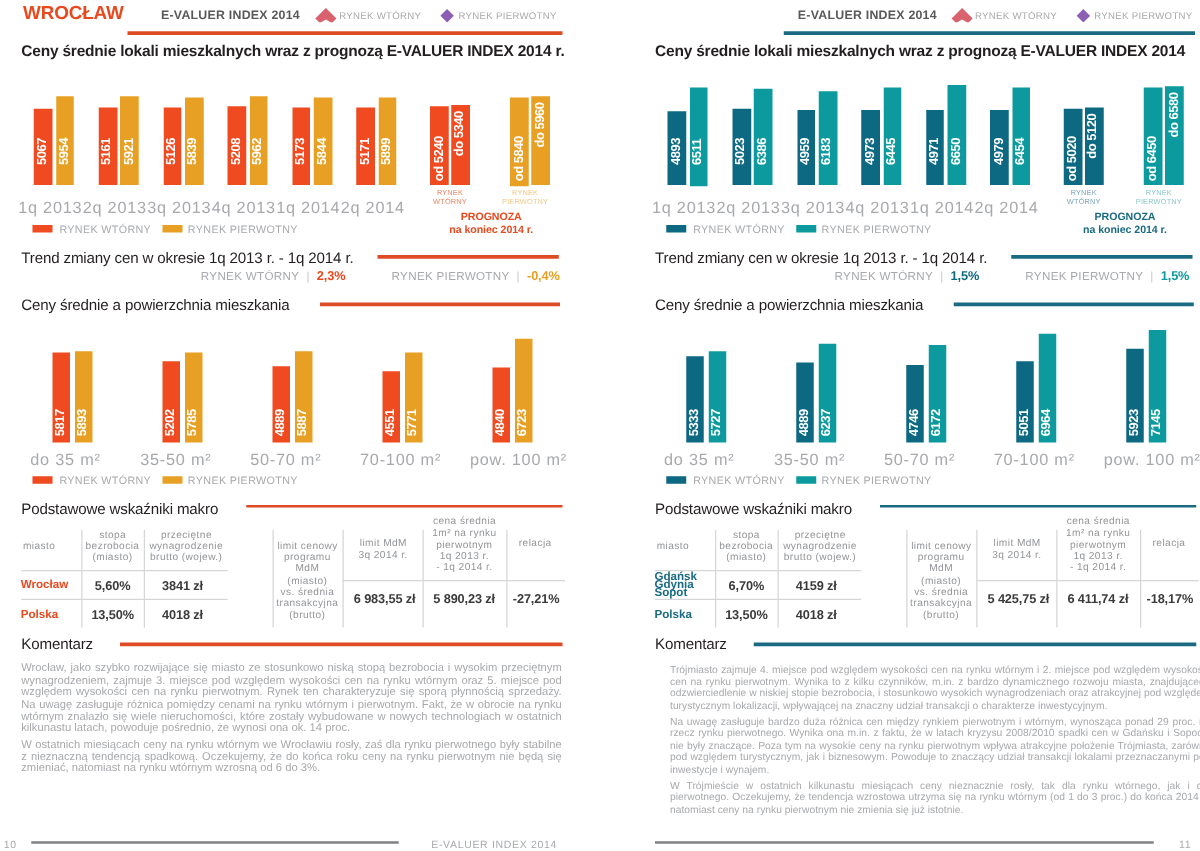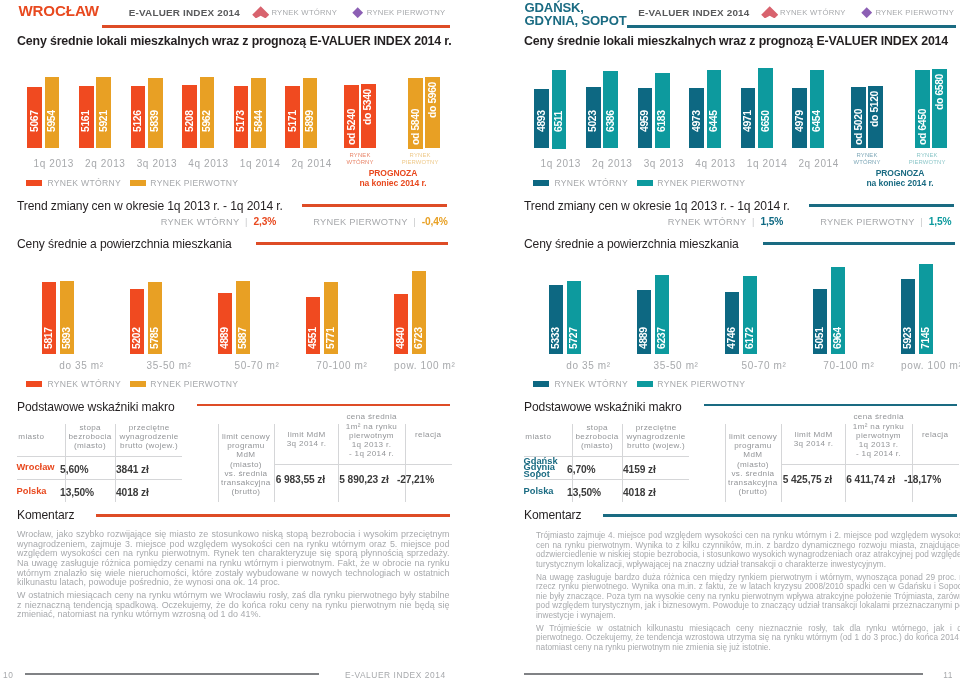--- a/index.html
+++ b/index.html
@@ -19,39 +19,39 @@
   .icoswatch{position:absolute;}
   .rule{position:absolute;height:2.4px;}
   .subtitle{position:absolute;left:0;font-weight:bold;font-size:12.4px;
         color:#231f20;letter-spacing:-0.16px;white-space:nowrap;}
 
   .bar{position:absolute;}
   .barval{position:absolute;color:#fff;font-weight:bold;font-size:10.4px;
         letter-spacing:-0.38px;line-height:12px;height:12px;
         transform-origin:center center;transform:rotate(-90deg);white-space:nowrap;
         text-align:left;}
-  .xlab{position:absolute;font-size:10px;color:#a7a9ac;text-align:right;
+  .xlab{position:absolute;font-size:13px;color:#a7a9ac;text-align:left;
         white-space:nowrap;letter-spacing:0.62px;text-indent:0.62px;}
   .lgswatch{position:absolute;height:6.5px;}
   .lglabel{position:absolute;font-size:8.6px;color:#a7a9ac;letter-spacing:0.28px;
         white-space:nowrap;}
   .fclab{position:absolute;font-size:5.9px;text-align:center;line-height:7.6px;
         letter-spacing:0.15px;}
   .fctitle{position:absolute;font-weight:bold;font-size:8.5px;text-align:center;
         line-height:9.6px;letter-spacing:-0.05px;white-space:nowrap;}
 
   .secttl{position:absolute;left:0;font-weight:normal;font-size:12.1px;color:#231f20;
         letter-spacing:-0.12px;white-space:nowrap;}
   .trendrow{position:absolute;font-size:9.3px;color:#a7a9ac;letter-spacing:0.25px;
         white-space:nowrap;}
   .trendval{font-weight:bold;font-size:10.2px;letter-spacing:-0.1px;}
   .pipe{color:#c8c9cb;font-weight:normal;}
 
   .hd{position:absolute;text-align:center;line-height:9.13px;font-size:8.1px;color:#939598;letter-spacing:0.35px;text-indent:0.35px;}
-  .cell{position:absolute;font-weight:bold;font-size:10.2px;
+  .cell{position:absolute;text-align:center;font-weight:bold;font-size:10.2px;
         color:#3b3b3b;letter-spacing:-0.1px;white-space:nowrap;}
   .rowlab{position:absolute;font-weight:bold;font-size:9.3px;letter-spacing:0;line-height:7.4px;}
   .vline{position:absolute;width:1px;background:#d5d6d8;}
   .hline{position:absolute;height:1px;background:#d5d6d8;}
 
   .cmtbox{position:absolute;font-size:8.95px;line-height:9.6px;color:#a7a9ac;
        text-align:justify;letter-spacing:0.02px;}
   .cmt{margin:0 0 3.2px 0;}
   .footer{position:absolute;font-size:8.4px;color:#a7a9ac;letter-spacing:0.55px;}
 
@@ -176,29 +176,28 @@
 <div class="hd" style="left:258.5px;top:430.1px;width:62px"><span>limit MdM</span><br><span>3q 2014 r.</span></div>
 <div class="hd" style="left:322.5px;top:412.4px;width:64px"><span>cena średnia</span><br><span>1m² na rynku</span><br><span>pierwotnym</span><br><span>1q 2013 r.</span><br><span>- 1q 2014 r.</span></div>
 <div class="hd" style="left:389.0px;top:430.1px;width:44px"><span>relacja</span></div>
 <div class="cell" style="left:258.7px;top:474.0px;width:64px">6 983,55 zł</div>
 <div class="cell" style="left:322.3px;top:474.0px;width:64px">5 890,23 zł</div>
 <div class="cell" style="left:379.9px;top:474.0px;width:64px">-27,21%</div>
 <div class="secttl" style="top:507.7px">Komentarz</div>
 <div class="rule" style="left:78.5px;top:514.2px;width:354.2px;background:#de4c26"></div>
 <div class="cmtbox" style="left:0px;top:530.2px;width:432.4px;">
 <p class="cmt">Wrocław, jako szybko rozwijające się miasto ze stosunkowo niską stopą bezrobocia i wysokim przeciętnym wynagrodzeniem, zajmuje 3. miejsce pod względem wysokości cen na rynku wtórnym oraz 5. miejsce pod względem wysokości cen na rynku pierwotnym. Rynek ten charakteryzuje się sporą płynnością sprzedaży. Na uwagę zasługuje różnica pomiędzy cenami na rynku wtórnym i pierwotnym. Fakt, że w obrocie na rynku wtórnym znalazło się wiele nieruchomości, które zostały wybudowane w nowych technologiach w ostatnich kilkunastu latach, powoduje pośrednio, że wynosi ona ok. 14 proc.</p>
-<p class="cmt">W ostatnich miesiącach ceny na rynku wtórnym we Wrocławiu rosły, zaś dla rynku pierwotnego były stabilne z nieznaczną tendencją spadkową. Oczekujemy, że do końca roku ceny na rynku pierwotnym nie będą się zmieniać, natomiast na rynku wtórnym wzrosną od 1 do 41%.</p>
+<p class="cmt">W ostatnich miesiącach ceny na rynku wtórnym we Wrocławiu rosły, zaś dla rynku pierwotnego były stabilne z nieznaczną tendencją spadkową. Oczekujemy, że do końca roku ceny na rynku pierwotnym nie będą się zmieniać, natomiast na rynku wtórnym wzrosną od 6 do 3%.</p>
 </div>
 <div class="footer" style="left:-14.0px;top:669.6px">10</div>
 <div class="hline" style="left:8.0px;top:673.4px;width:294px;height:1.7px;background:#808285"></div>
 <div class="footer" style="left:328.0px;top:669.6px">E-VALUER INDEX 2014</div>
 </div>
 
 <div class="page" id="pageR">
-<div class="city" style="left:0.5px;top:1.0px;color:#1a6b82;line-height:13.3px;font-size:13.1px;letter-spacing:-0.15px"><span>GDAŃSK,</span><br><span>GDYNIA, SOPOT</span></div>
 <div class="brandtag" style="left:114.3px;top:6.8px">E-VALUER INDEX 2014</div>
 <svg class="icoswatch" style="left:236.5px;top:5.6px" width="17.4" height="12.6" viewBox="0 0 17.4 12.6">
       <path d="M8.7 0.3 L17.2 8.8 L13.5 12.4 L8.7 9.7 L3.9 12.4 L0.2 8.8 Z" fill="#d8636e"></path>
     </svg>
 <div class="hlegend" style="left:256.0px;top:7.6px">RYNEK WTÓRNY</div>
 <svg class="icoswatch" style="left:337.0px;top:7.1px" width="11.4" height="11.4" viewBox="0 0 11.4 11.4">
       <path d="M5.7 0.3 L11.1 5.7 L5.7 11.1 L0.3 5.7 Z" fill="#8c5fb4"></path>
     </svg>
 <div class="hlegend" style="left:351.4px;top:7.6px">RYNEK PIERWOTNY</div>
 <div class="rule" style="left:102.7px;top:25.3px;width:329.3px;background:#1a6b82"></div>

